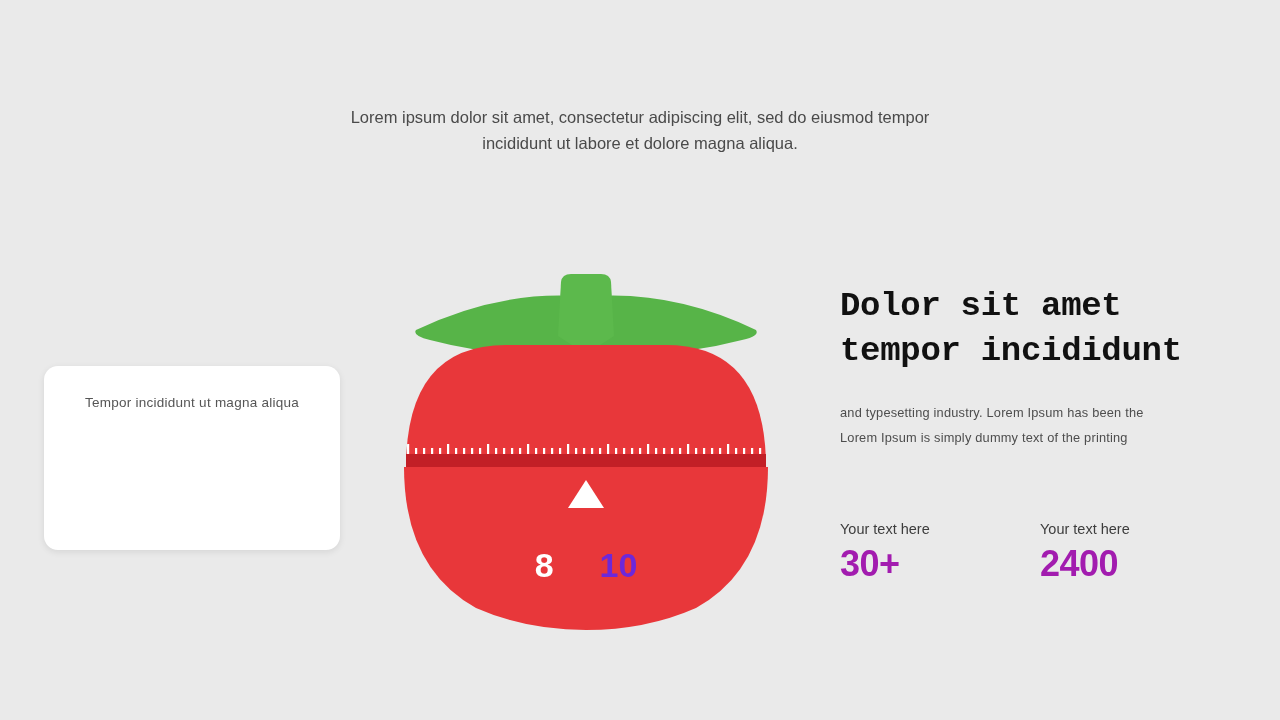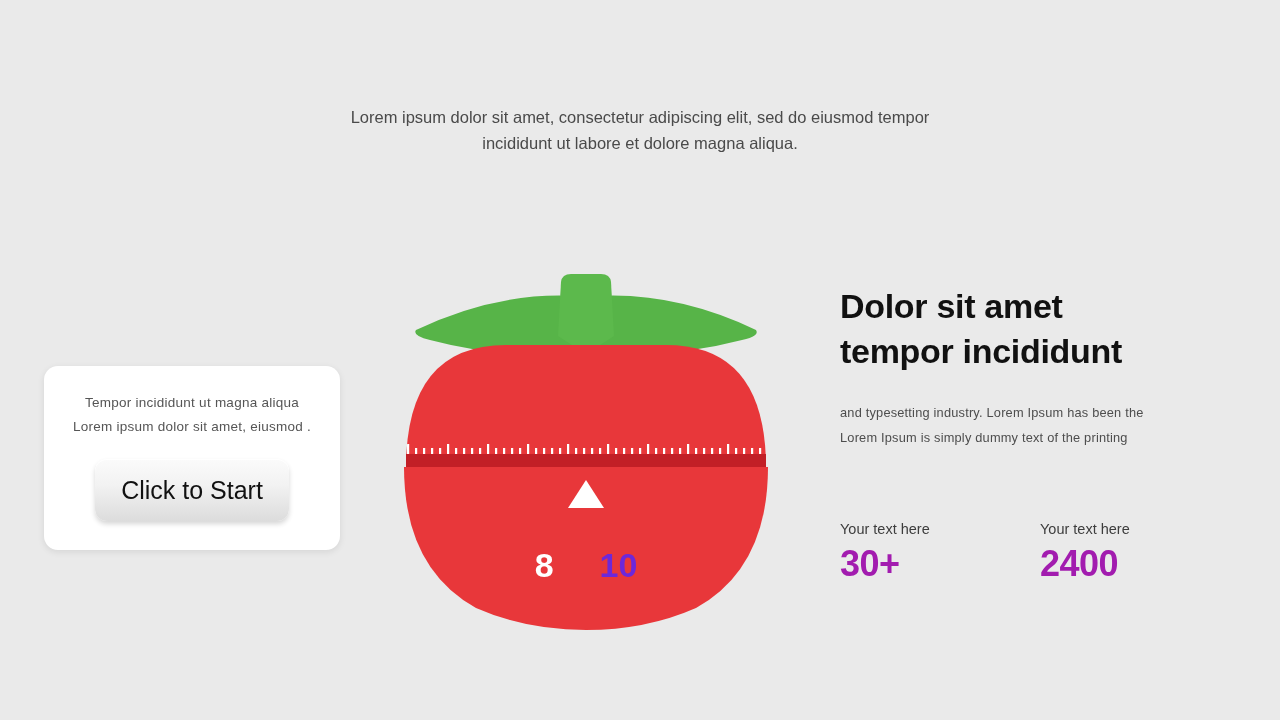--- a/index.html
+++ b/index.html
@@ -129,21 +129,21 @@
     width: 360px;
   }
   .right-heading {
     margin: 0;
     font-size: 34px;
     font-weight: bold;
     color: #111111;
     line-height: 1.32;
     letter-spacing: -0.3px;
   }
-  .right-heading .line { display: block; }
+  .right-heading .line { display: block; font-family: Liberation Mono, monospace; }
   .right-body {
     margin: 0;
     padding-top: 26px;
     font-size: 12.8px;
     color: #4d4d4d;
     line-height: 2.0;
     letter-spacing: 0.2px;
   }
   .right-body .line { display: block; white-space: nowrap; }
 
@@ -177,22 +177,20 @@
 
   <div class="header">
     <p class="subtitle">
       <span class="line">Lorem ipsum dolor sit amet, consectetur adipiscing elit, sed do eiusmod tempor</span>
       <span class="line">incididunt ut labore et dolore magna aliqua.</span>
     </p>
   </div>
 
   <div class="card">
     <div class="card-line">Tempor  incididunt  ut magna  aliqua</div>
-    <div class="card-line">Lorem ipsum dolor  sit amet, eiusmod .</div>
-    <button class="start-btn">Click to Start</button>
   </div>
 
   <div class="tomato">
     <svg width="380" height="372" viewBox="0 0 380 372">
       <defs>
         <clipPath id="bodyTopClip">
           <path d="M10 200 Q10 77 110 77 L270 77 Q370 77 370 200 Z"></path>
         </clipPath>
       </defs>
 

